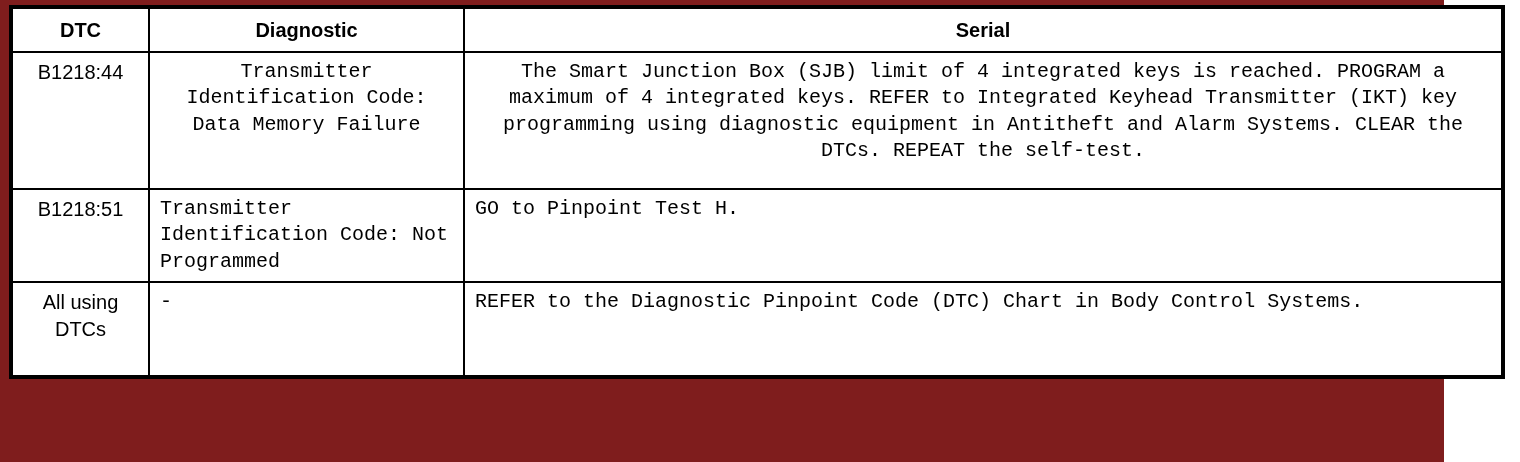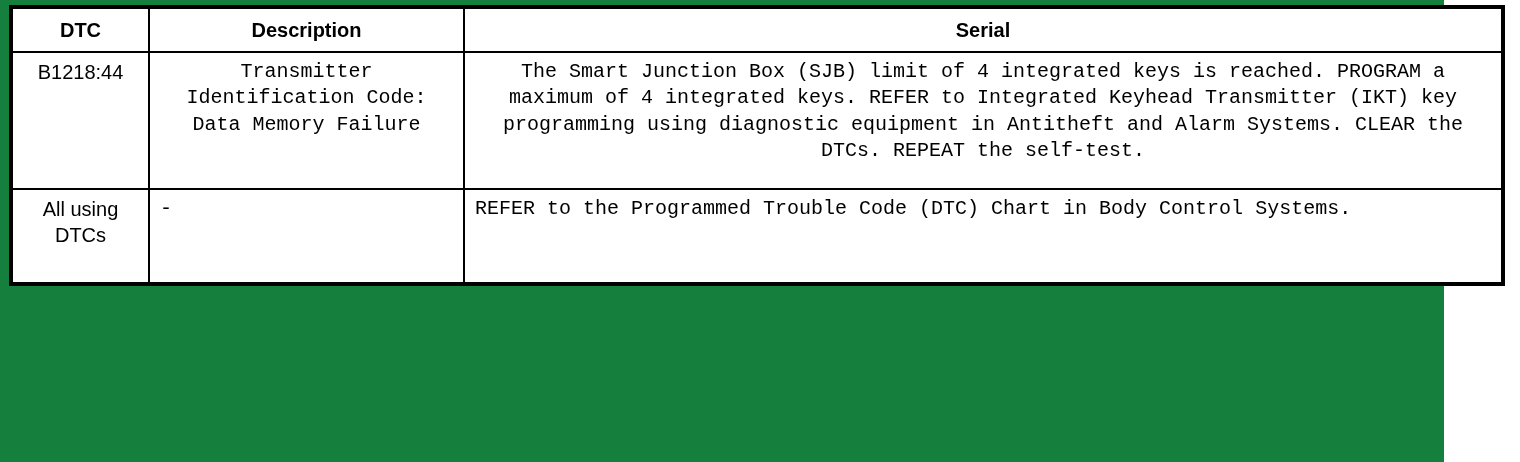--- a/index.html
+++ b/index.html
@@ -4,21 +4,21 @@
 <style>
   html, body {
     margin: 0;
     padding: 0;
     background: #ffffff;
     font-family: "Liberation Sans", "DejaVu Sans", sans-serif;
   }
   .page {
     width: 1444px;
     height: 462px;
-    background: #15803d;
+    background: #7f1d1d;
     box-sizing: border-box;
     padding: 5px 9px;
   }
   table.dtc-table {
     border-collapse: collapse;
     table-layout: fixed;
     width: 1496px;
     background: #ffffff;
     border: 4px solid #000000;
     color: #000000;
@@ -60,30 +60,35 @@
 <div class="page">
   <table class="dtc-table">
     <colgroup>
       <col class="col-dtc">
       <col class="col-desc">
       <col class="col-action">
     </colgroup>
     <thead>
       <tr>
         <th>DTC</th>
-        <th>Description</th>
+        <th>Diagnostic</th>
         <th>Serial</th>
       </tr>
     </thead>
     <tbody>
       <tr class="row-1">
         <td class="cell-dtc">B1218:44</td>
         <td class="cell-desc">Transmitter Identification Code: Data Memory Failure</td>
         <td class="cell-action">The Smart Junction Box (SJB) limit of 4 integrated keys is reached. PROGRAM a maximum of 4 integrated keys. REFER to Integrated Keyhead Transmitter (IKT) key programming using diagnostic equipment in Antitheft and Alarm Systems. CLEAR the DTCs. REPEAT the self-test.</td>
       </tr>
+      <tr class="row-2">
+        <td class="cell-dtc">B1218:51</td>
+        <td class="cell-desc">Transmitter Identification Code: Not Programmed</td>
+        <td class="cell-action">GO to Pinpoint Test H.</td>
+      </tr>
       <tr class="row-4">
         <td class="cell-dtc">All using DTCs</td>
         <td class="cell-desc">-</td>
-        <td class="cell-action">REFER to the Programmed Trouble Code (DTC) Chart in Body Control Systems.</td>
+        <td class="cell-action">REFER to the Diagnostic Pinpoint Code (DTC) Chart in Body Control Systems.</td>
       </tr>
     </tbody>
   </table>
 </div>
 
 </body></html>

